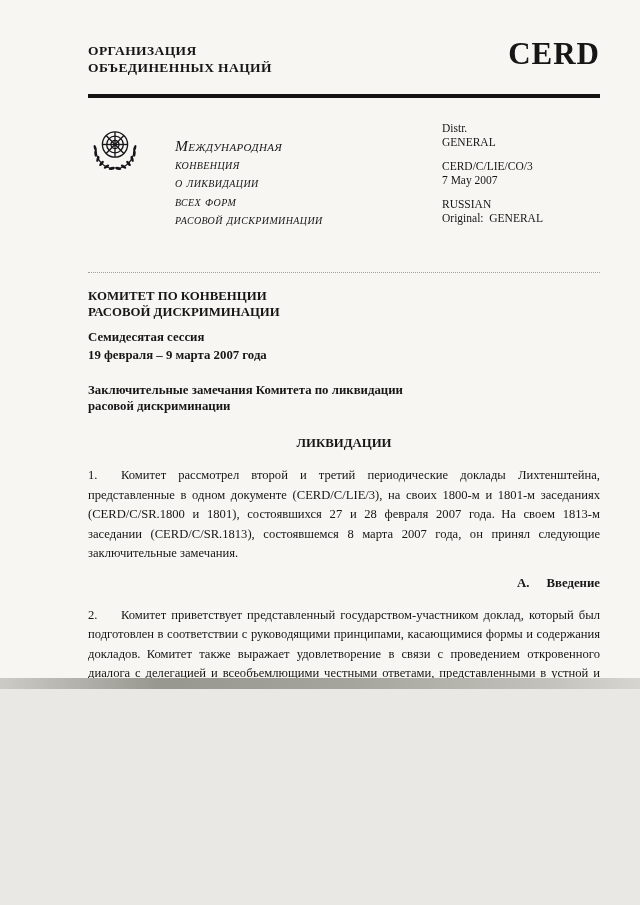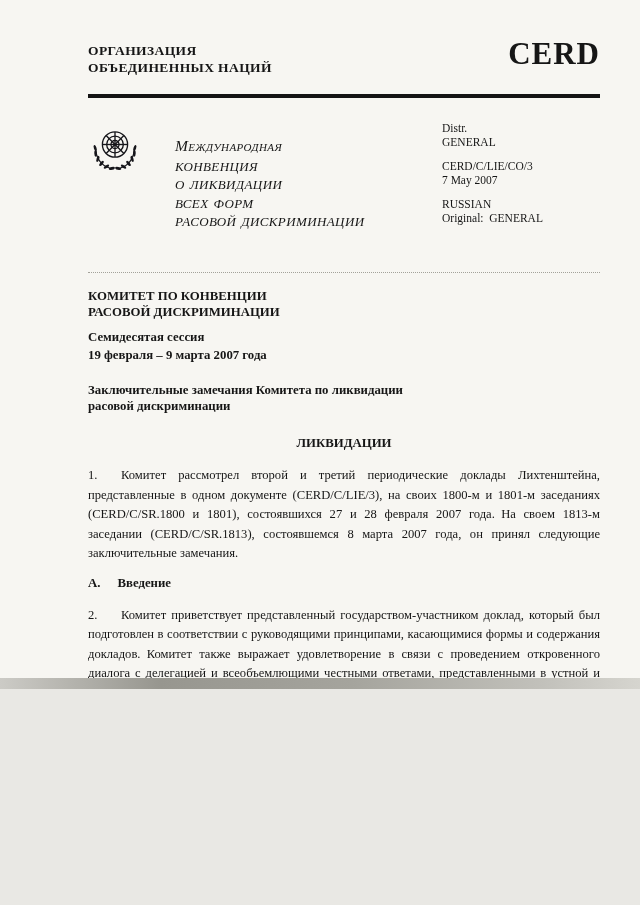--- a/index.html
+++ b/index.html
@@ -53,21 +53,21 @@
   }
   .emblem svg { width: 100%; height: 100%; }
   .convention {
     flex: 1 1 auto;
     margin-left: 33px;
     font-style: italic;
     padding-top: 3px;
   }
   .conv-line {
     font-variant: small-caps;
-    font-size: 18px;
+    font-size: 14px;
     line-height: 18.5px;
     letter-spacing: 0.4px;
   }
   .conv-line.first { font-size: 15.5px; margin-top: 16px; }
   .distr {
     flex: 0 0 158px;
     font-size: 11.5px;
     line-height: 13.5px;
     padding-top: 4px;
   }
@@ -119,21 +119,21 @@
     text-align: justify;
     margin: 15px 0 0 0;
   }
   .pnum {
     display: inline-block;
     min-width: 33px;
   }
   .section-head {
     font-weight: bold;
     font-size: 12.8px;
-    text-align: left;
+    text-align: right;
     margin-top: 12px;
   }
   .section-head .letter { margin-right: 17px; }
   .footer-ref {
     font-size: 12.3px;
     margin-top: 5px;
   }
   .scan-band {
     position: absolute;
     left: 0;

